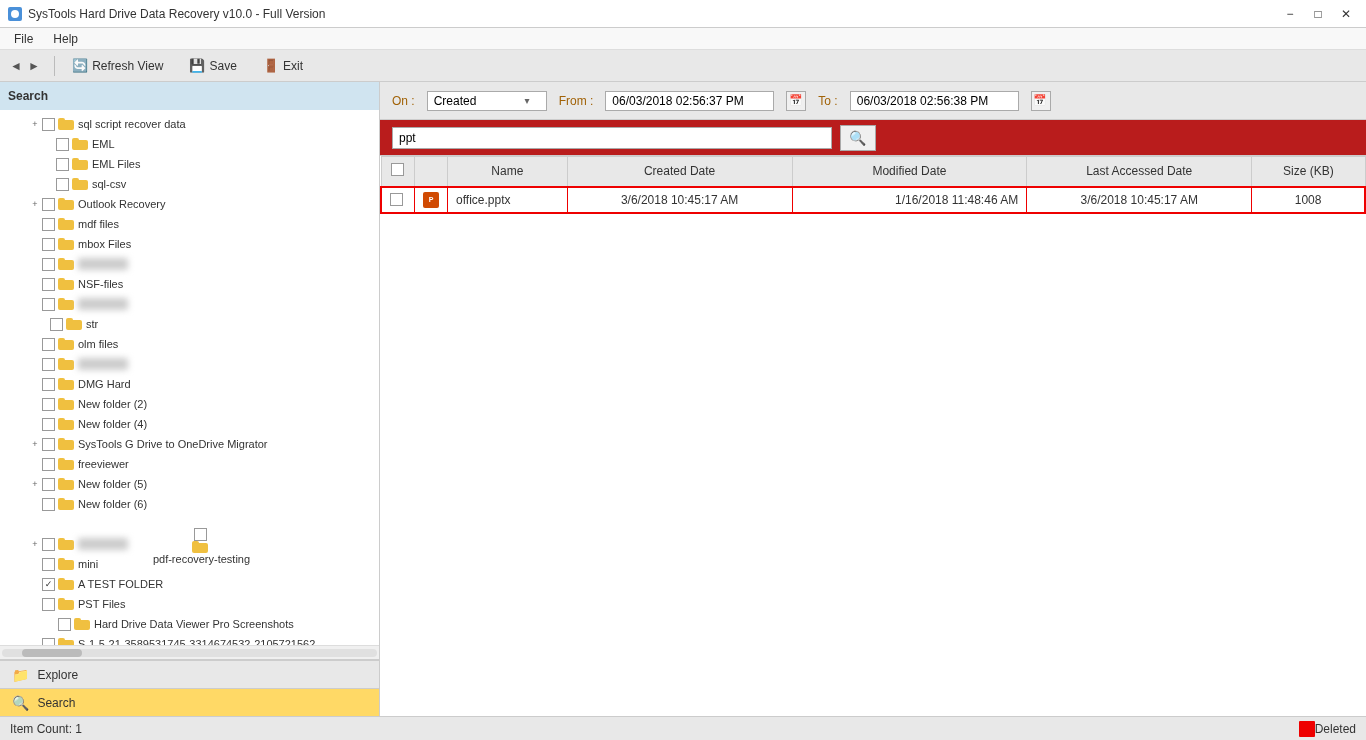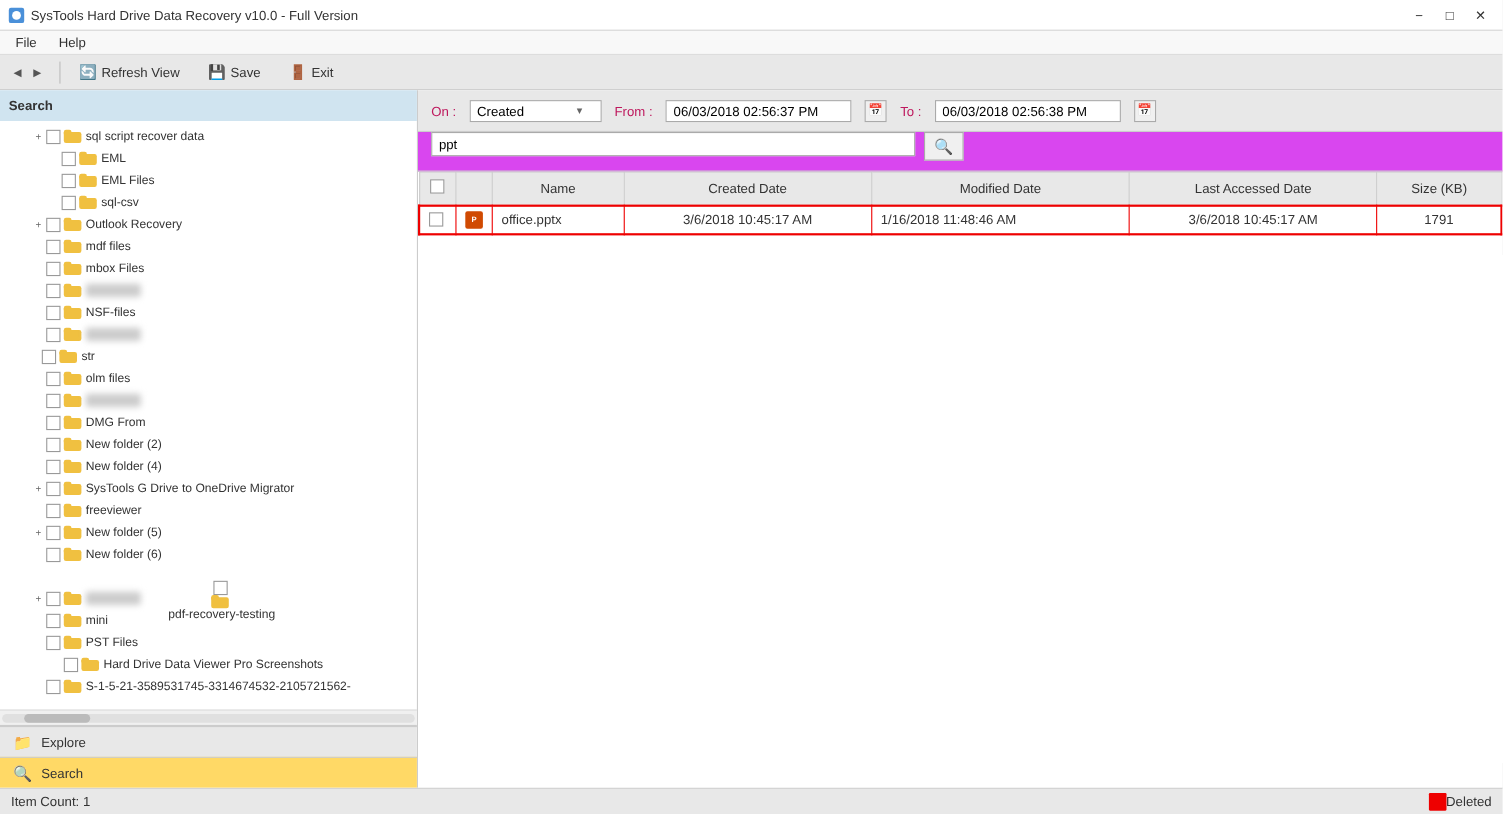--- a/index.html
+++ b/index.html
@@ -214,21 +214,21 @@
     
     .filter-bar {
       height: 38px;
       background: #e8e8e8;
       border-bottom: 1px solid #ccc;
       display: flex;
       align-items: center;
       padding: 0 12px;
       gap: 12px;
     }
-    .filter-label { font-size: 12px; color: #be185d; }
+    .filter-label { font-size: 12px; color: #a16207; }
     .filter-dropdown {
       display: flex;
       align-items: center;
       border: 1px solid #aaa;
       background: #fff;
       padding: 2px 6px;
       min-width: 120px;
       cursor: pointer;
       font-size: 12px;
       gap: 48px;
@@ -249,24 +249,24 @@
       background: #f0f0f0;
       display: flex;
       align-items: center;
       justify-content: center;
       cursor: pointer;
     }
 
     
     .search-row {
       height: 36px;
-      background: #d946ef;
+      background: #b91c1c;
       border-bottom: 1px solid #ccc;
       display: flex;
-      align-items: flex-start;
+      align-items: center;
       padding: 0 12px;
       gap: 8px;
     }
     .search-input {
       border: 1px solid #aaa;
       padding: 3px 6px;
       font-size: 12px;
       flex: 1;
       max-width: 440px;
     }
@@ -479,21 +479,21 @@
           <div class="tree-checkbox"></div>
           <div class="folder-icon"></div>
           <span class="tree-label">NSF-files</span>
         </div>
         <div class="tree-item" style="padding-left: 28px;">
           <span class="tree-expand"></span>
           <div class="tree-checkbox"></div>
           <div class="folder-icon"></div>
           <span class="tree-label"><span class="blurred-text">██████</span></span>
         </div>
-        <div class="tree-item" style="padding-left: 24px;">
+        <div class="tree-item" style="padding-left: 36px;">
           <span class="tree-expand"></span>
           <div class="tree-checkbox"></div>
           <div class="folder-icon"></div>
           <span class="tree-label">str</span>
         </div>
         <div class="tree-item" style="padding-left: 28px;">
           <span class="tree-expand"></span>
           <div class="tree-checkbox"></div>
           <div class="folder-icon"></div>
           <span class="tree-label">olm files</span>
@@ -501,21 +501,21 @@
         <div class="tree-item" style="padding-left: 28px;">
           <span class="tree-expand"></span>
           <div class="tree-checkbox"></div>
           <div class="folder-icon"></div>
           <span class="tree-label"><span class="blurred-text">██████</span></span>
         </div>
         <div class="tree-item" style="padding-left: 28px;">
           <span class="tree-expand"></span>
           <div class="tree-checkbox"></div>
           <div class="folder-icon"></div>
-          <span class="tree-label">DMG From</span>
+          <span class="tree-label">DMG Hard</span>
         </div>
         <div class="tree-item" style="padding-left: 28px;">
           <span class="tree-expand"></span>
           <div class="tree-checkbox"></div>
           <div class="folder-icon"></div>
           <span class="tree-label">New folder (2)</span>
         </div>
         <div class="tree-item" style="padding-left: 28px;">
           <span class="tree-expand"></span>
           <div class="tree-checkbox"></div>
@@ -556,20 +556,26 @@
           <span class="tree-expand">+</span>
           <div class="tree-checkbox"></div>
           <div class="folder-icon"></div>
           <span class="tree-label"><span class="blurred-text">██████</span></span>
         </div>
         <div class="tree-item" style="padding-left: 28px;">
           <span class="tree-expand"></span>
           <div class="tree-checkbox"></div>
           <div class="folder-icon"></div>
           <span class="tree-label">mini</span>
+        </div>
+        <div class="tree-item" style="padding-left: 28px;">
+          <span class="tree-expand"></span>
+          <div class="tree-checkbox checked"></div>
+          <div class="folder-icon"></div>
+          <span class="tree-label">A TEST FOLDER</span>
         </div>
         <div class="tree-item" style="padding-left: 28px;">
           <span class="tree-expand"></span>
           <div class="tree-checkbox"></div>
           <div class="folder-icon"></div>
           <span class="tree-label">PST Files</span>
         </div>
         <div class="tree-item" style="padding-left: 44px;">
           <span class="tree-expand"></span>
           <div class="tree-checkbox"></div>
@@ -645,23 +651,23 @@
           </tr>
         </thead>
         <tbody id="table-body">
         <tr style="border: 2px solid rgb(238, 0, 0);">
               <td class="checkbox-cell">
                 <div class="tree-checkbox"></div>
               </td>
               <td class="file-icon-cell"><div class="ppt-icon">P</div></td>
               <td>office.pptx</td>
               <td style="text-align: center;">3/6/2018 10:45:17 AM</td>
-              <td style="text-align: left; margin-top: 38px;">1/16/2018 11:48:46 AM</td>
+              <td style="text-align: right; margin-top: 38px;">1/16/2018 11:48:46 AM</td>
               <td style="text-align: center;">3/6/2018 10:45:17 AM</td>
-              <td style="text-align: center;">1791</td>
+              <td style="text-align: center;">1008</td>
             </tr>
           </tbody>
       </table>
     </div>
 
   </div>
 </div>
 
 <div class="status-bar">
   <span class="status-left">Item Count: 1</span>

